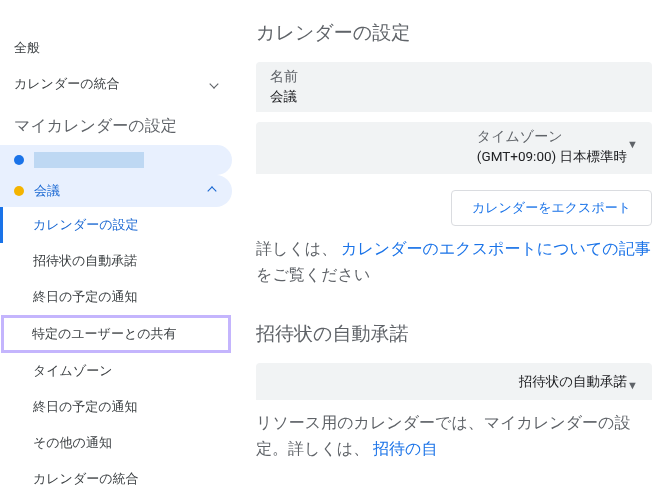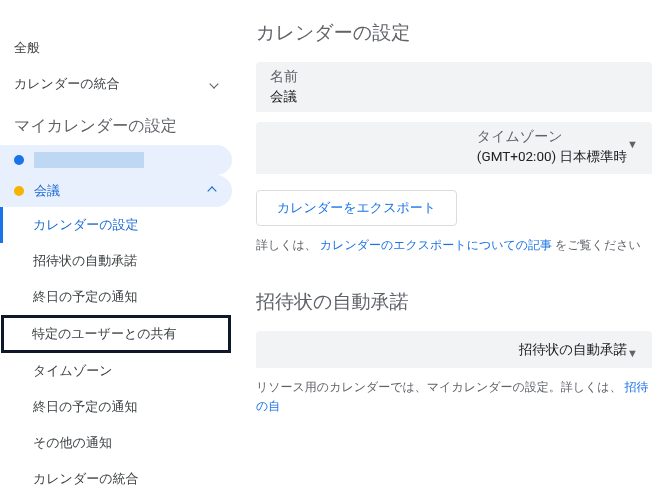--- a/index.html
+++ b/index.html
@@ -57,21 +57,21 @@
     font-size: 13px;
     color: #3c4043;
     border-left: 3px solid transparent;
     cursor: pointer;
   }
   .sub-item.active {
     color:#1967d2;
     border-left-color:#1a73e8;
   }
   .sub-item.highlight {
-    border: 3px solid #0f172a;
+    border: 3px solid #c4b5fd;
     color:#3c4043;
     padding: 7px 12px 7px 28px;
     margin: 0 1px;
   }
   .chev {
     width: 12px; height: 12px; display:inline-block;
     border: solid #5f6368;
     border-width: 0 2px 2px 0;
     padding: 3px;
   }
@@ -120,21 +120,21 @@
     display:inline-block;
     border:1px solid #dadce0;
     color:#1a73e8;
     padding: 8px 20px;
     border-radius: 4px;
     font-size: 13px;
     margin: 6px 0 10px 0;
     cursor: pointer;
   }
   .hint {
-    font-size: 12px;
+    font-size: 16px;
     color:#5f6368;
     line-height: 1.6;
   }
   .hint a { color:#1a73e8; text-decoration:none; }
   .spacer { height: 34px; }
 </style>
 </head>
 <body>
 
 <div class="sidebar">
@@ -182,26 +182,26 @@
 
   <div class="field small">
     <div class="flabel">名前</div>
     <div class="fvalue">会議</div>
   </div>
 
 
   <div class="field pickrow">
     <div>
       <div class="flabel">タイムゾーン</div>
-      <div class="fvalue">(GMT+02:00) 日本標準時</div>
+      <div class="fvalue">(GMT+09:00) 日本標準時</div>
     </div>
     <div class="drop-caret">▼</div>
   </div>
 
-  <div style="text-align:left">
+  <div style="text-align:right">
     <div class="outline-btn">カレンダーをエクスポート</div>
   </div>
 
   <div class="hint">
     <span>詳しくは、</span>
     <a href="#">カレンダーのエクスポートについての記事</a>
     <span>をご覧ください</span>
   </div>
 
   <div class="spacer"></div>

